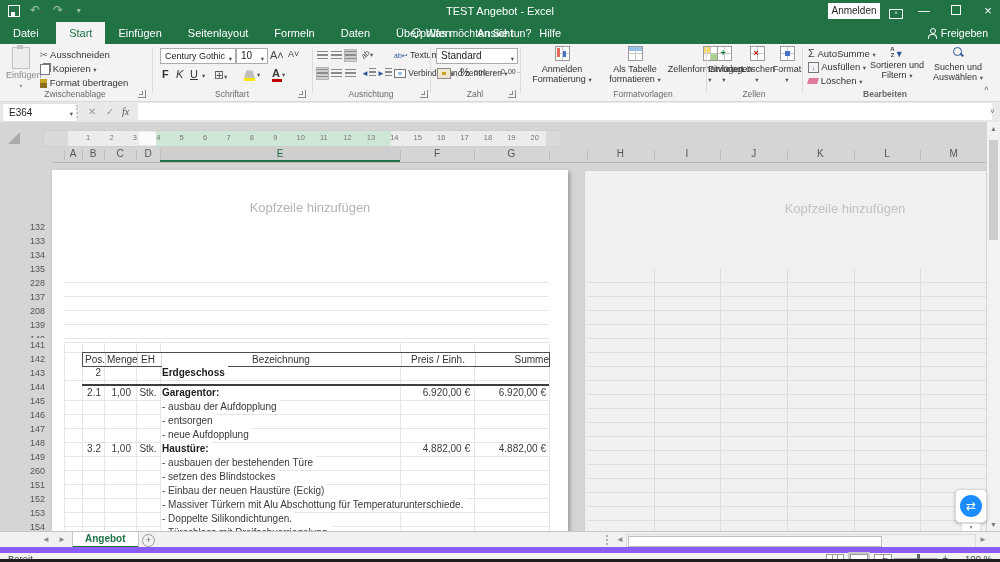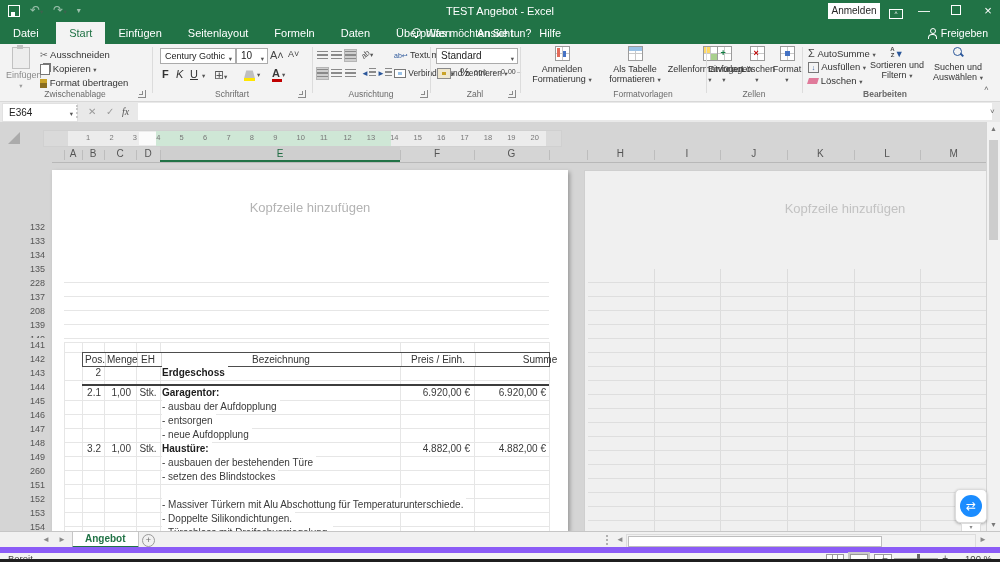--- a/index.html
+++ b/index.html
@@ -344,21 +344,21 @@
             <span class="thsep" style="left: 22px;"></span>
             <span class="thsep" style="left: 54px;"></span>
             <span class="thsep" style="left: 78px;"></span>
             <span class="thsep" style="left: 318px;"></span>
             <span class="thsep" style="left: 392px;"></span>
             <span class="thlbl" style="left: 2px;">Pos.</span>
             <span class="thlbl" style="left: 24px;">Menge</span>
             <span class="thlbl" style="left: 58px;">EH</span>
             <span class="thlbl" style="left: 78px; width: 240px; text-align: center;">Bezeichnung</span>
             <span class="thlbl" style="left: 318px; width: 74px; text-align: center;">Preis / Einh.</span>
-            <span class="thlbl" style="left: 392px; width: 74px; text-align: center; padding-left: 28px;">Summe</span>
+            <span class="thlbl" style="left: 392px; width: 74px; text-align: right;">Summe</span>
           </span>
           <span class="rowline" style="left: 12px; top: 210px; width: 485px;"></span>
           <span class="cell right" style="left: 30px; top: 196px; width: 19px;">2</span>
           <span class="cell bezbg b" style="left: 110px; top: 196px;">Erdgeschoss</span>
           <span style="position: absolute; left: 30px; top: 214px; width: 467px; height: 2px; background: rgb(61, 61, 61);"></span>
           <span class="rowline" style="left: 12px; top: 230px; width: 485px;"></span>
           <span class="cell right" style="left: 30px; top: 216px; width: 19px;">2.1</span>
           <span class="cell right" style="left: 52px; top: 216px; width: 27px;">1,00</span>
           <span class="cell center" style="left: 84px; top: 216px; width: 24px;">Stk.</span>
           <span class="cell bezbg b" style="left: 110px; top: 216px;">Garagentor:</span>
@@ -375,20 +375,21 @@
           <span class="cell right" style="left: 52px; top: 272px; width: 27px;">1,00</span>
           <span class="cell center" style="left: 84px; top: 272px; width: 24px;">Stk.</span>
           <span class="cell bezbg b" style="left: 110px; top: 272px;">Haustüre:</span>
           <span class="cell right" style="left: 328px; top: 272px; width: 90px;">4.882,00 €</span>
           <span class="cell right" style="left: 404px; top: 272px; width: 90px;">4.882,00 €</span>
           <span class="rowline" style="left: 12px; top: 300px; width: 485px;"></span>
           <span class="cell bezbg" style="left: 110px; top: 286px;">- ausbauen der bestehenden Türe</span>
           <span class="rowline" style="left: 12px; top: 314px; width: 485px;"></span>
           <span class="cell bezbg" style="left: 110px; top: 300px;">- setzen des Blindstockes</span>
           <span class="rowline" style="left: 12px; top: 328px; width: 485px;"></span>
+          <span class="cell bezbg" style="left: 110px; top: 314px;">- Einbau der neuen Haustüre (Eckig)</span>
           <span class="rowline" style="left: 12px; top: 342px; width: 485px;"></span>
           <span class="cell bezbg" style="left: 110px; top: 328px;">- Massiver Türkern mit Alu Abschottung für Temperaturunterschiede.</span>
           <span class="rowline" style="left: 12px; top: 356px; width: 485px;"></span>
           <span class="cell bezbg" style="left: 110px; top: 342px;">- Doppelte Silikondichtungen.</span>
           <span class="cell bezbg" style="left: 110px; top: 356px;">- Türschloss mit Dreifachverriegelung.</span>
         </div>
     </div>
 
     <div id="pageR">
       <div class="kopf" style="left:60px;width:400px;color:#c2c2c2;">Kopfzeile hinzufügen</div>

